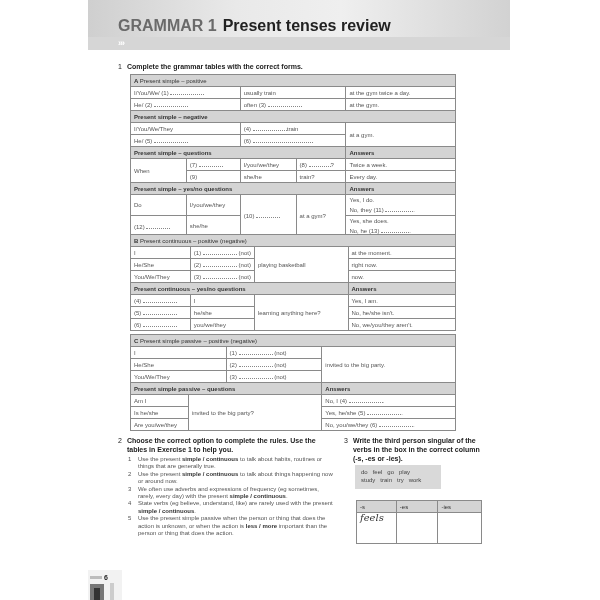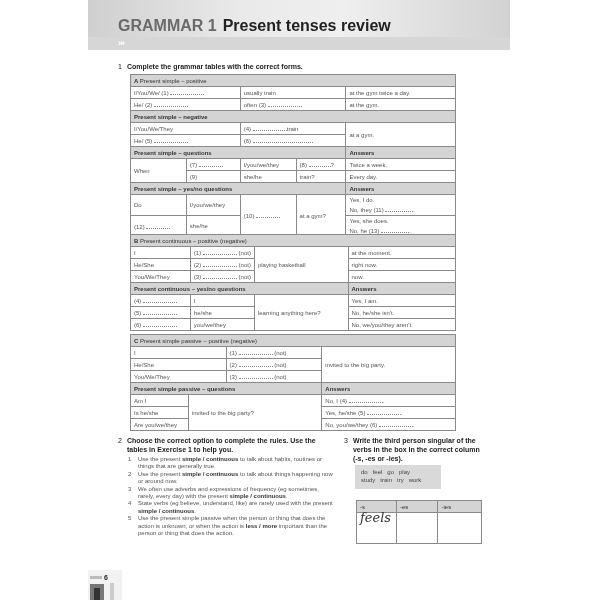--- a/index.html
+++ b/index.html
@@ -20,21 +20,21 @@
   .list .it{display:flex;}
   .list .it .num{width:10px;flex:none;}
   .list b{color:#333;}
   .wordbox{position:absolute;left:355px;top:465px;width:86px;height:24px;background:#d9d9d9;font-size:6px;color:#444;line-height:8px;padding:3px 6px;box-sizing:border-box;}
   .pg{position:absolute;left:88px;top:570px;width:34px;height:30px;background:#f2f2f2;}
   .pg .num{position:absolute;left:16px;top:4px;font-size:7px;font-weight:bold;color:#222;}
   .pg .bar1{position:absolute;left:2px;top:6px;width:12px;height:3px;background:#bcbcbc;}
   .pg .blk{position:absolute;left:2px;top:14px;width:14px;height:16px;background:#777;}
   .pg .blk2{position:absolute;left:6px;top:18px;width:6px;height:12px;background:#333;}
   .pg .bar2{position:absolute;left:22px;top:13px;width:4px;height:17px;background:#ccc;}
-  .hand{font-family:"DejaVu Serif",serif;font-style:italic;color:#333;font-size:13px;}
+  .hand{font-family:"DejaVu Serif",serif;font-style:italic;color:#333;font-size:10px;}
 </style>
 </head>
 <body>
 
 <div class="header"></div>
 <div class="title">
   <span class="g">GRAMMAR 1</span><span>Present tenses review</span>
 </div>
 <div class="subbar">
   <span class="arr">›››</span>

